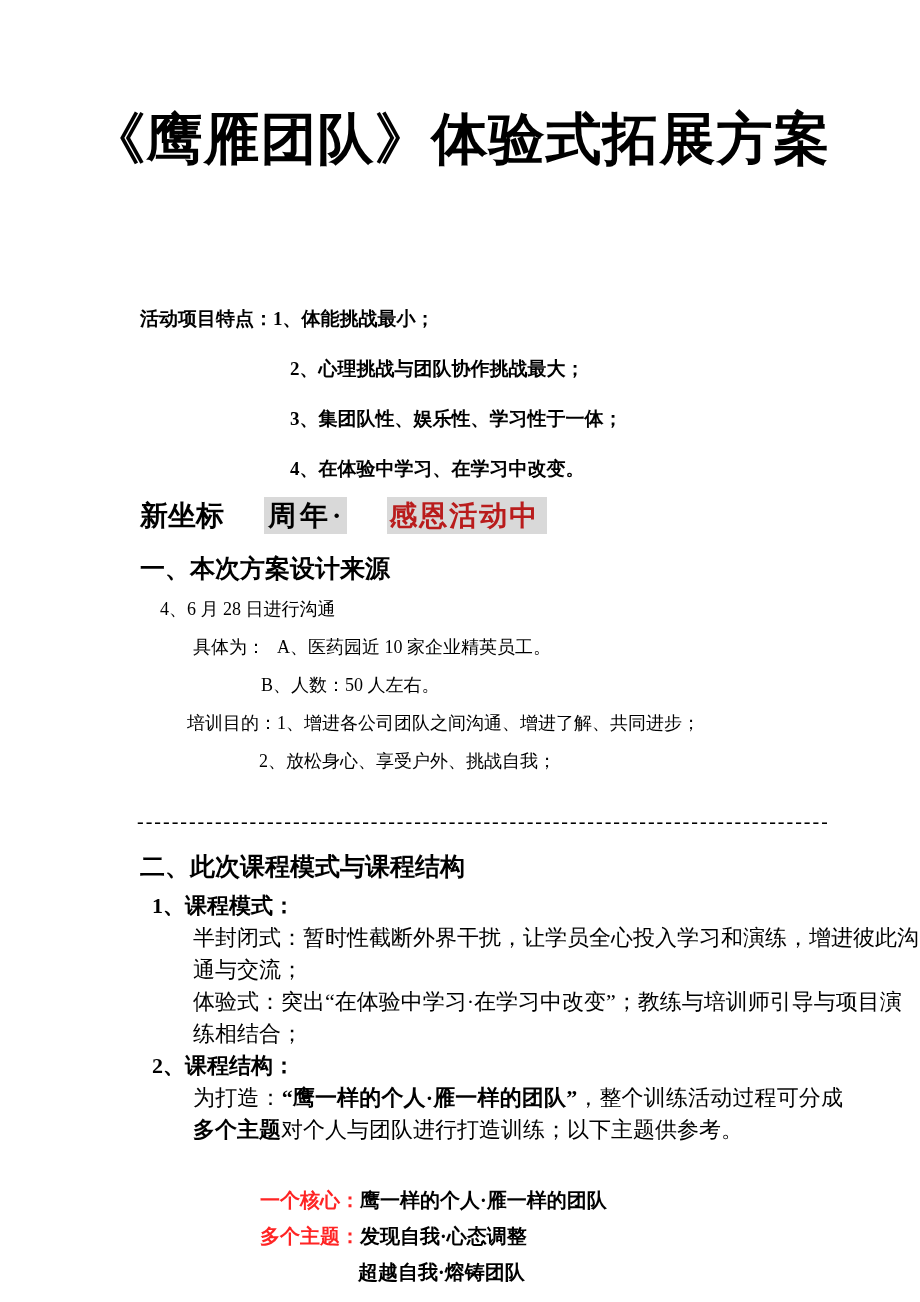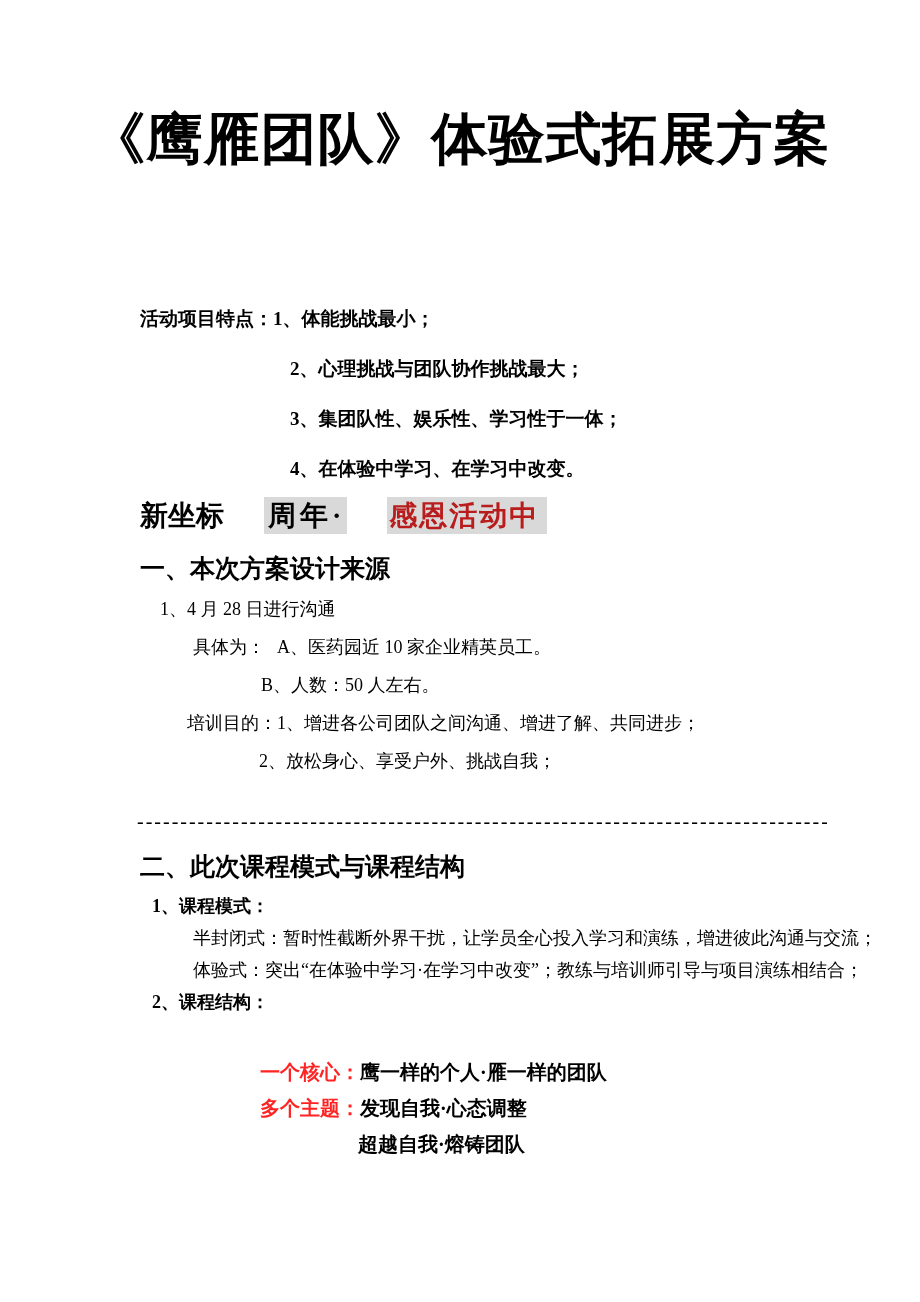--- a/index.html
+++ b/index.html
@@ -58,21 +58,21 @@
   .divider{
     margin-top:26px;
     margin-left:137px;
     width:690px;
     overflow:hidden;
     white-space:nowrap;
     font-size:20px;
     line-height:30px;
     letter-spacing:2px;
   }
-  .sec2{margin-top:8px;font-size:18px;line-height:32px;}
+  .sec2{margin-top:8px;font-size:22px;line-height:32px;}
   .s2-num{margin-left:152px;font-weight:bold;}
   .s2-def{margin-left:193px;}
   .term{}
   .s2-para{margin-left:193px;margin-right:77px;text-align:justify;}
   .b{font-weight:bold;}
   .core{
     margin-top:36px;
     font-size:20px;
     font-weight:bold;
     line-height:36px;
@@ -95,36 +95,37 @@
     <div class="feature-cont"><span>4、在体验中学习、在学习中改变。</span></div>
   </div>
 
   <div class="banner">
     <span>新坐标</span><span class="hl hl-black">周年·</span><span class="hl hl-olive" style="color:#b91c1c;">感恩活动中</span>
   </div>
 
   <div class="h-sec h1-sec">一、本次方案设计来源</div>
 
   <div class="sec1">
-    <div class="s1-l1">1、4 月 28 日进行沟通</div>
+    <div class="s1-l1">4、6 月 28 日进行沟通</div>
     <div class="s1-l2"><span>具体为：</span><span class="gap">A、医药园近 10 家企业精英员工。</span></div>
     <div class="s1-l3">B、人数：50 人左右。</div>
     <div class="s1-l4"><span>培训目的：</span><span>1、增进各公司团队之间沟通、增进了解、共同进步；</span></div>
     <div class="s1-l5">2、放松身心、享受户外、挑战自我；</div>
   </div>
 
   <div class="divider">--------------------------------------------------------------------------------------------------------------</div>
 
   <div class="h-sec h2-sec">二、此次课程模式与课程结构</div>
 
   <div class="sec2">
     <div class="s2-num">1、课程模式：</div>
     <div class="s2-def"><span class="term">半封闭式</span><span>：暂时性截断外界干扰，让学员全心投入学习和演练，增进彼此沟通与交流；</span></div>
     <div class="s2-def"><span class="term">体验式</span><span>：突出“在体验中学习·在学习中改变”；教练与培训师引导与项目演练相结合；</span></div>
     <div class="s2-num">2、课程结构：</div>
+    <div class="s2-para"><span>为打造：</span><span class="b">“鹰一样的个人·雁一样的团队”</span><span>，整个训练活动过程可分成</span><span class="b">多个主题</span><span>对个人与团队进行打造训练；以下主题供参考。</span></div>
   </div>
 
   <div class="core">
     <div class="core-l12"><span class="red">一个核心：</span><span>鹰一样的个人·雁一样的团队</span></div>
     <div class="core-l12"><span class="red">多个主题：</span><span>发现自我·心态调整</span></div>
     <div class="core-l3">超越自我·熔铸团队</div>
   </div>
 
 </div>
 

